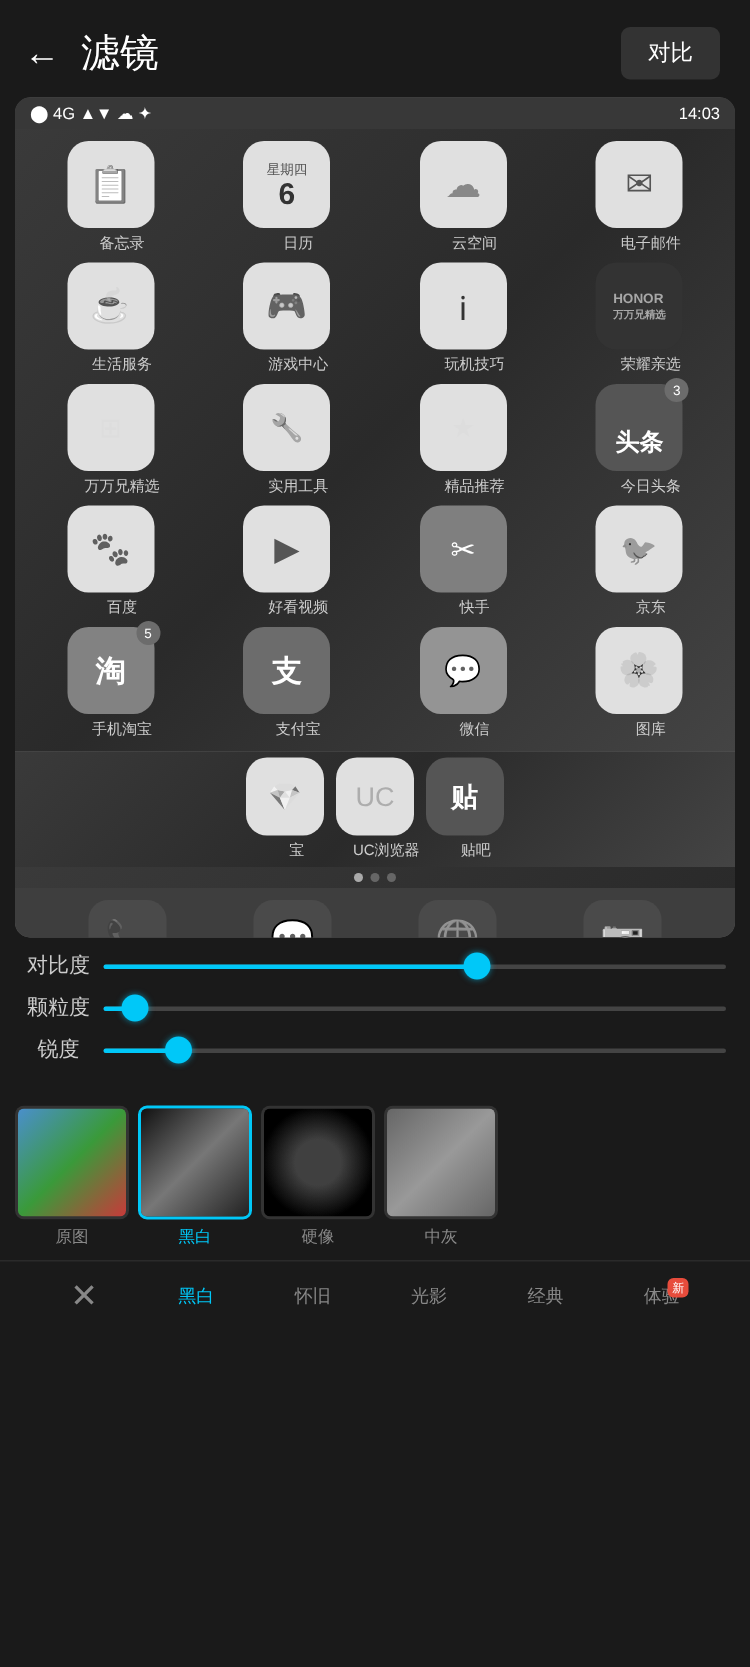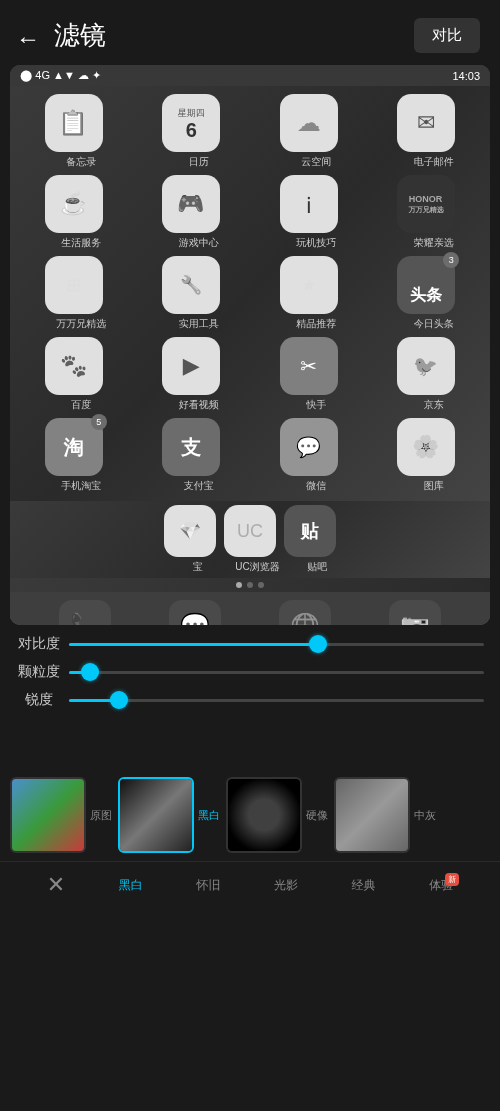--- a/index.html
+++ b/index.html
@@ -208,24 +208,24 @@
     
     .thumbnails-row {
       display: flex;
       gap: 6px;
       padding: 8px 10px 8px 10px;
       background: #1a1a1a;
       overflow-x: auto;
     }
     .thumb-item {
       display: flex;
+      flex-direction: column;
       align-items: center;
       gap: 4px;
       cursor: pointer;
-      margin-top: 40px;
     }
     .thumb-img {
       width: 76px;
       height: 76px;
       border-radius: 6px;
       background: #333;
       position: relative;
       overflow: hidden;
       border: 2px solid transparent;
     }

